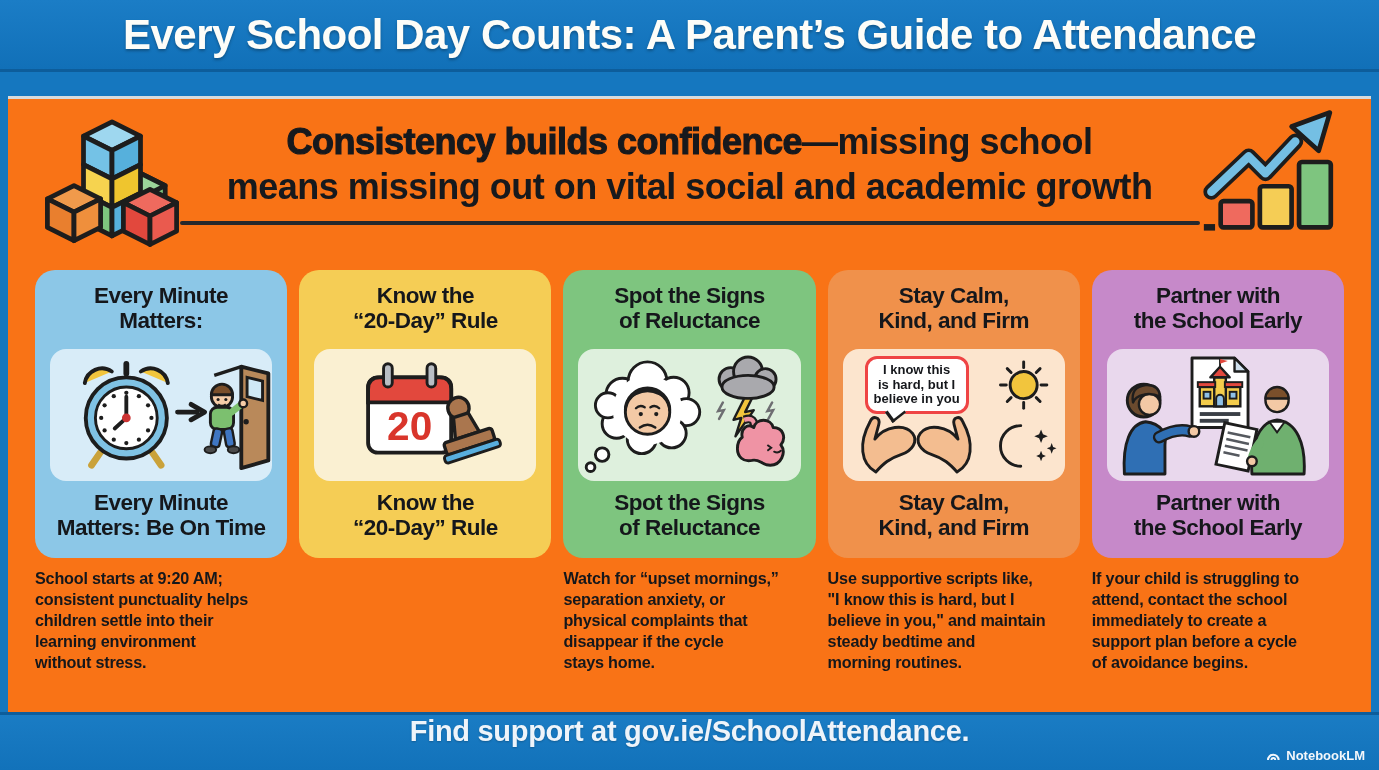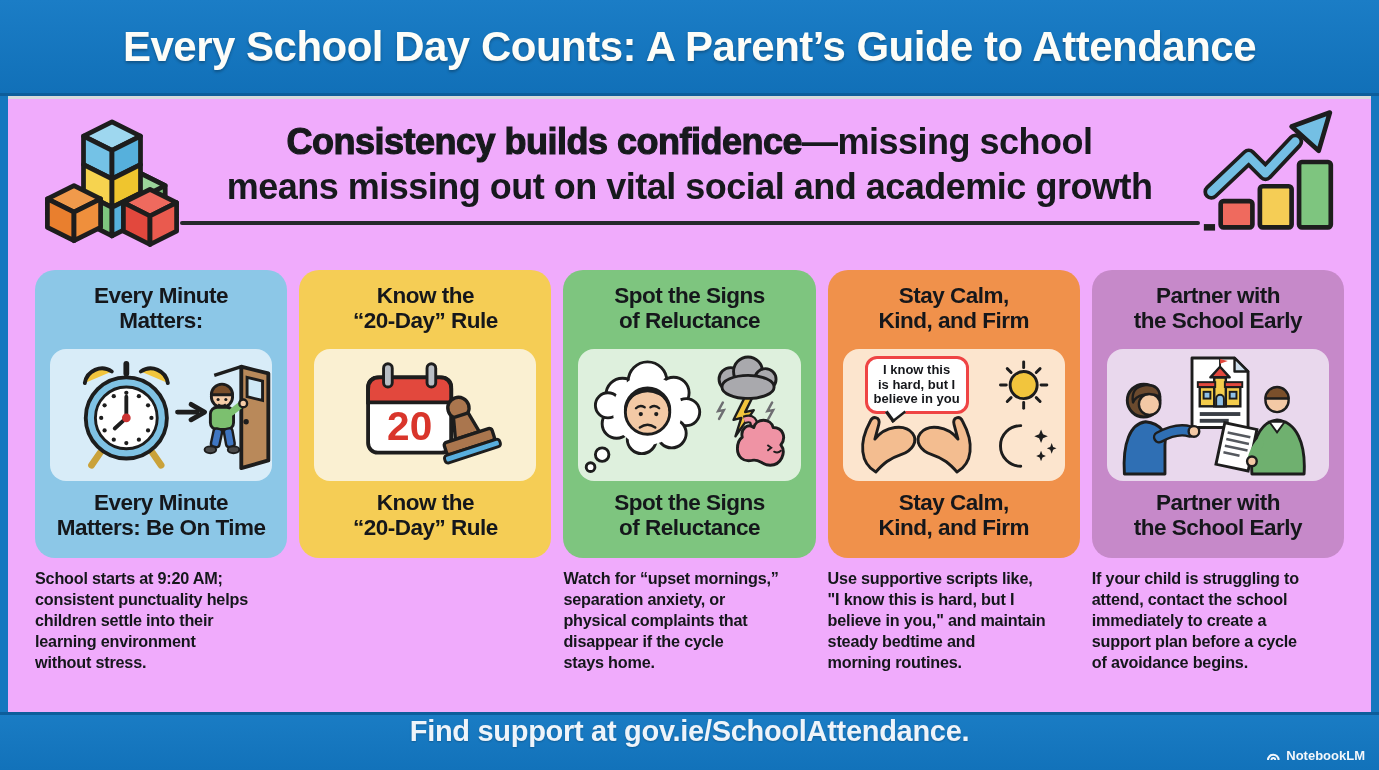--- a/index.html
+++ b/index.html
@@ -6,35 +6,35 @@
   html,body { margin:0; padding:0; }
   body {
     width:1379px; height:770px; position:relative; overflow:hidden;
     background:#1577bf;
     font-family:"Liberation Sans", sans-serif;
     color:#1d1f24;
   }
 
   
   .top-banner {
-    position:absolute; top:0; left:0; right:0; height:96px;
+    position:absolute; top:0; left:0; right:0; height:72px;
     background:linear-gradient(#1b7dc6,#1170b8);
     border-bottom:3px solid #0d5d9b;
     display:flex; align-items:center; justify-content:center;
   }
   .top-banner .title {
     margin:0; color:#fdfdf8; font-size:42px; font-weight:bold;
     letter-spacing:-0.5px; text-shadow:0 2px 3px rgba(0,0,0,0.28);
     white-space:nowrap;
   }
 
   
   .panel {
     position:absolute; top:96px; left:8px; right:8px; bottom:58px;
-    background:#f0abfc;
+    background:#f97316;
     box-shadow: inset 0 3px 0 #d7dbdd;
   }
 
   
   .intro { position:relative; height:168px; }
   .intro-text {
     padding-top:24px; text-align:center;
     font-size:36px; font-weight:bold; line-height:1.24; letter-spacing:-0.5px;
     color:#17191d; white-space:nowrap;
   }

